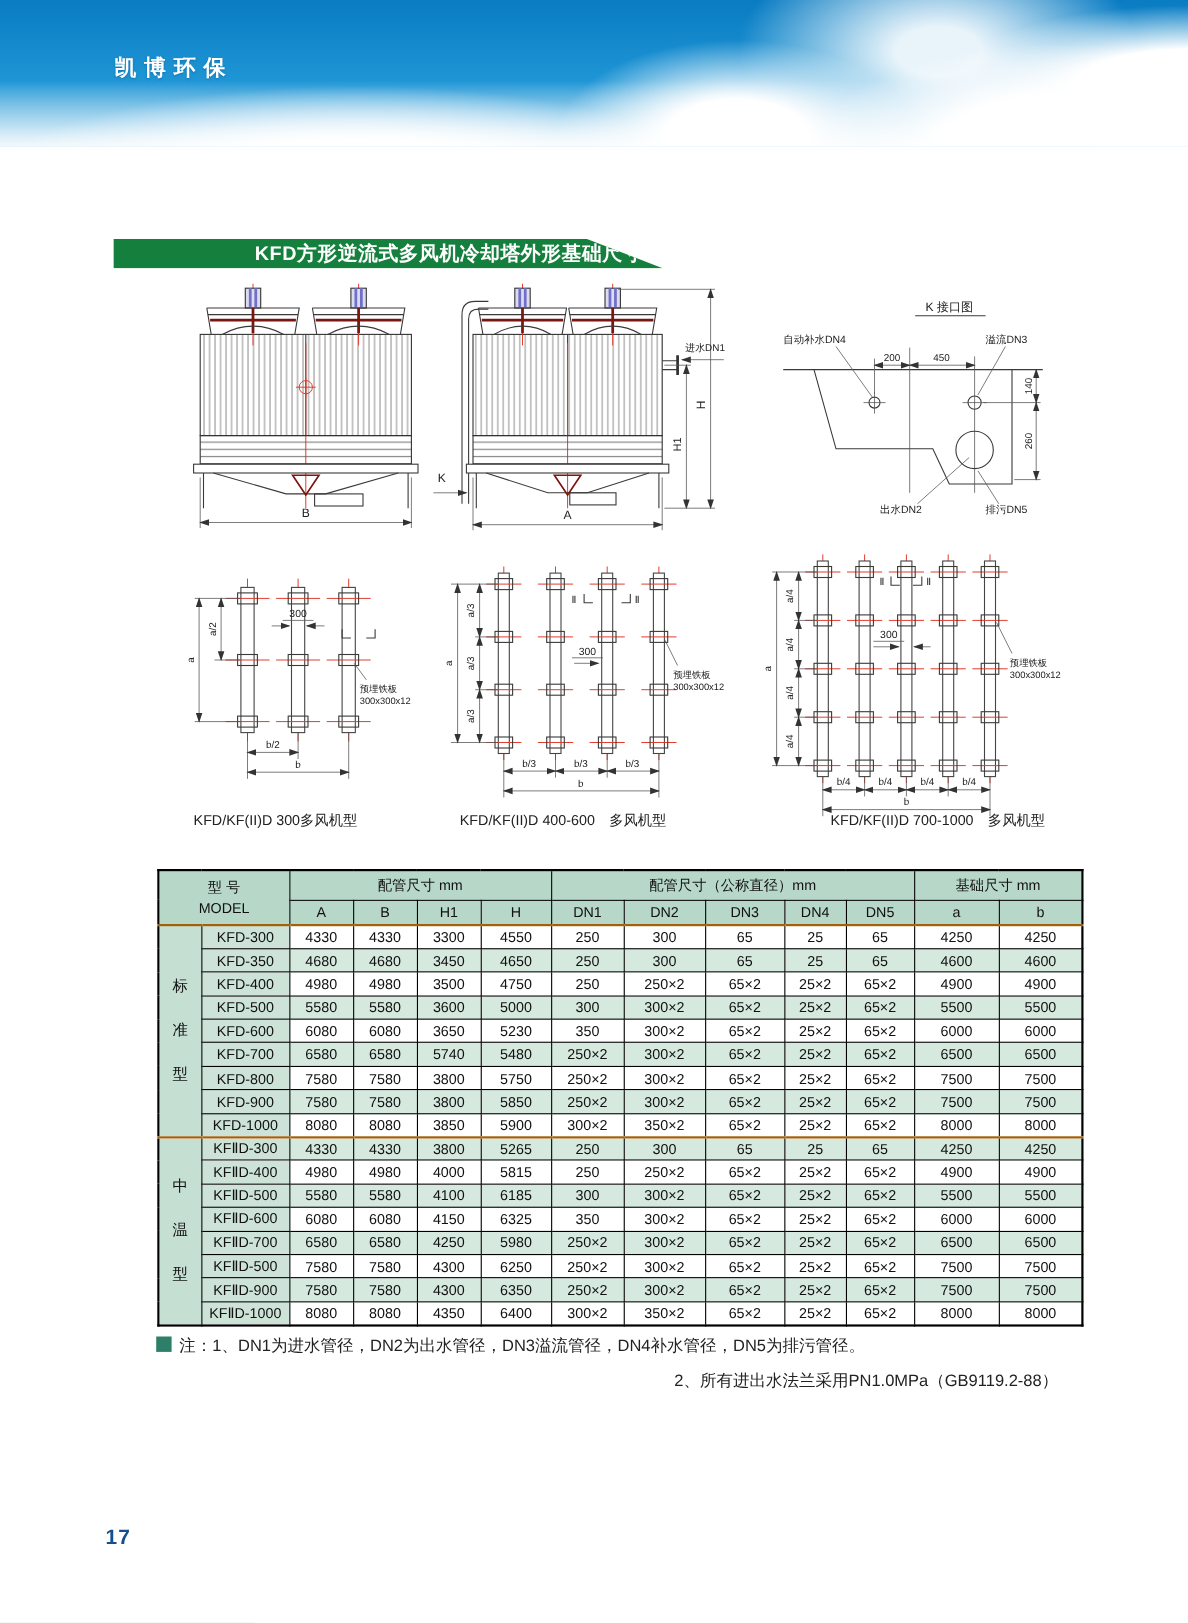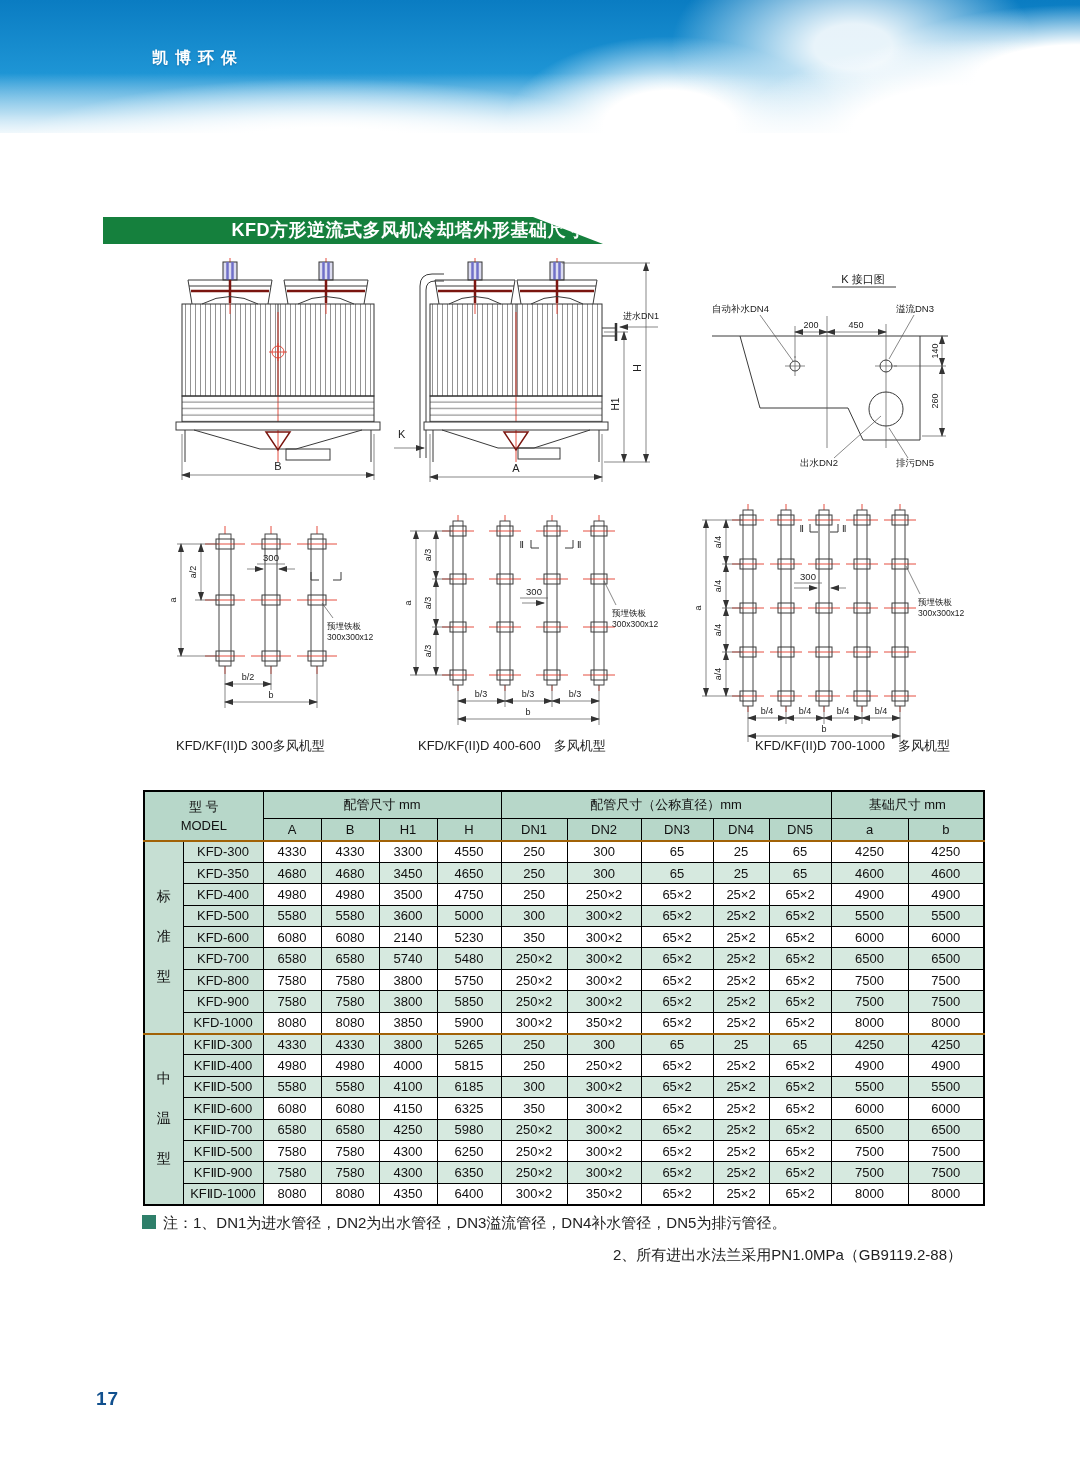--- a/index.html
+++ b/index.html
@@ -8,22 +8,22 @@
   
   .sky{position:absolute;left:0;top:0;width:1080px;height:133px;
     background:
       linear-gradient(180deg, rgba(255,255,255,0) 55%, rgba(255,255,255,.85) 100%),
       radial-gradient(300px 120px at 90% 100%, #fff 40%, rgba(255,255,255,0) 78%),
       radial-gradient(260px 150px at 79% 35%, rgba(255,255,255,.9) 15%, rgba(255,255,255,0) 70%),
       radial-gradient(220px 120px at 62% 95%, #fff 30%, rgba(255,255,255,0) 75%),
       radial-gradient(420px 110px at 30% 125%, #fff 35%, rgba(255,255,255,0) 80%),
       radial-gradient(300px 100px at 100% 60%, #fff 35%, rgba(255,255,255,0) 75%),
       linear-gradient(180deg,#0a7cc2 0%,#1e95d5 55%,#58b1e0 85%,#9bd0ec 100%);}
-  .brand{position:absolute;left:104px;top:48px;color:#fff;font-size:16px;font-weight:bold;
-         letter-spacing:7px;text-shadow:0 1px 2px rgba(0,60,110,.35);margin-left:48px;}
+  .brand{position:absolute;left:104px;top:48px;color:#fff;font-size:20px;font-weight:bold;
+         letter-spacing:7px;text-shadow:0 1px 2px rgba(0,60,110,.35);}
   
   .banner{position:absolute;left:103px;top:217px;width:500px;height:27px;background:#15803d;
           clip-path:polygon(0 0,86% 0,100% 100%,0 100%);
           color:#fff;font-size:18px;font-weight:bold;line-height:27px;padding-left:9px;
           box-sizing:border-box;letter-spacing:.5px;text-align:right;}
   
   .dwg{position:absolute;}
   svg .k{stroke:#3a3a3a;stroke-width:1;fill:none;}
   svg .kf{stroke:#3a3a3a;stroke-width:1;fill:#fff;}
   svg .dim{stroke:#555;stroke-width:.7;fill:none;}
@@ -506,21 +506,21 @@
           <td>65×2</td>
           <td>25×2</td>
           <td>65×2</td>
           <td>5500</td>
           <td>5500</td>
         </tr>
         <tr class="row-w">
           <td class="model">KFD-600</td>
           <td>6080</td>
           <td>6080</td>
-          <td>2140</td>
+          <td>3650</td>
           <td>5230</td>
           <td>350</td>
           <td>300×2</td>
           <td>65×2</td>
           <td>25×2</td>
           <td>65×2</td>
           <td>6000</td>
           <td>6000</td>
         </tr>
         <tr class="row-g">

